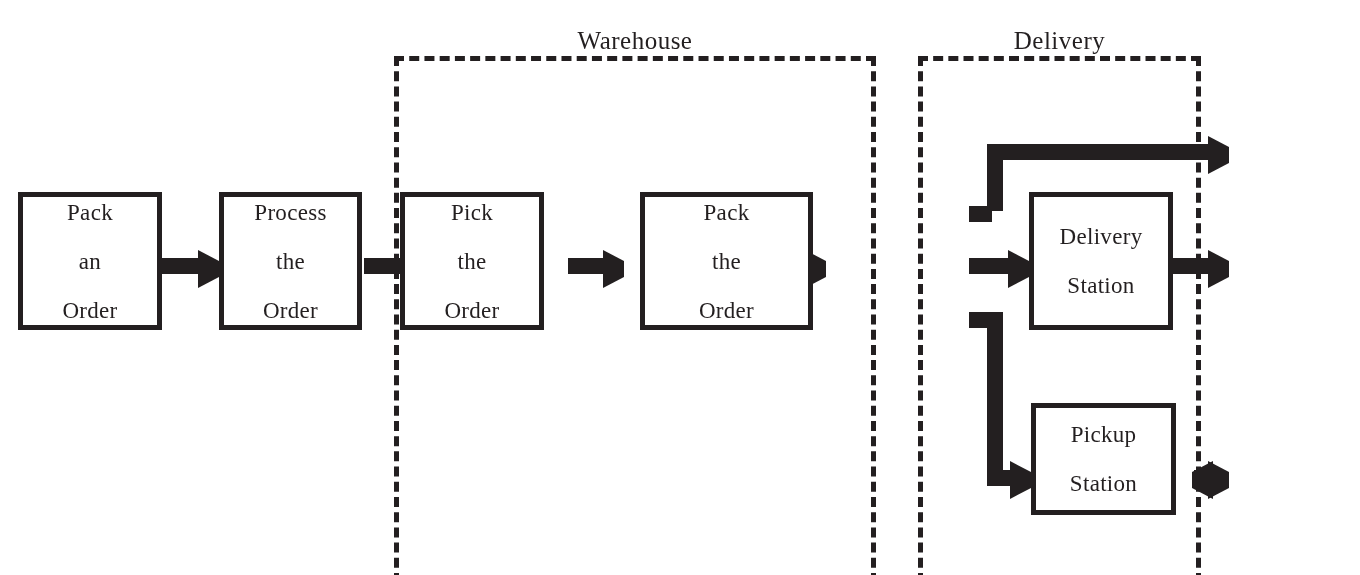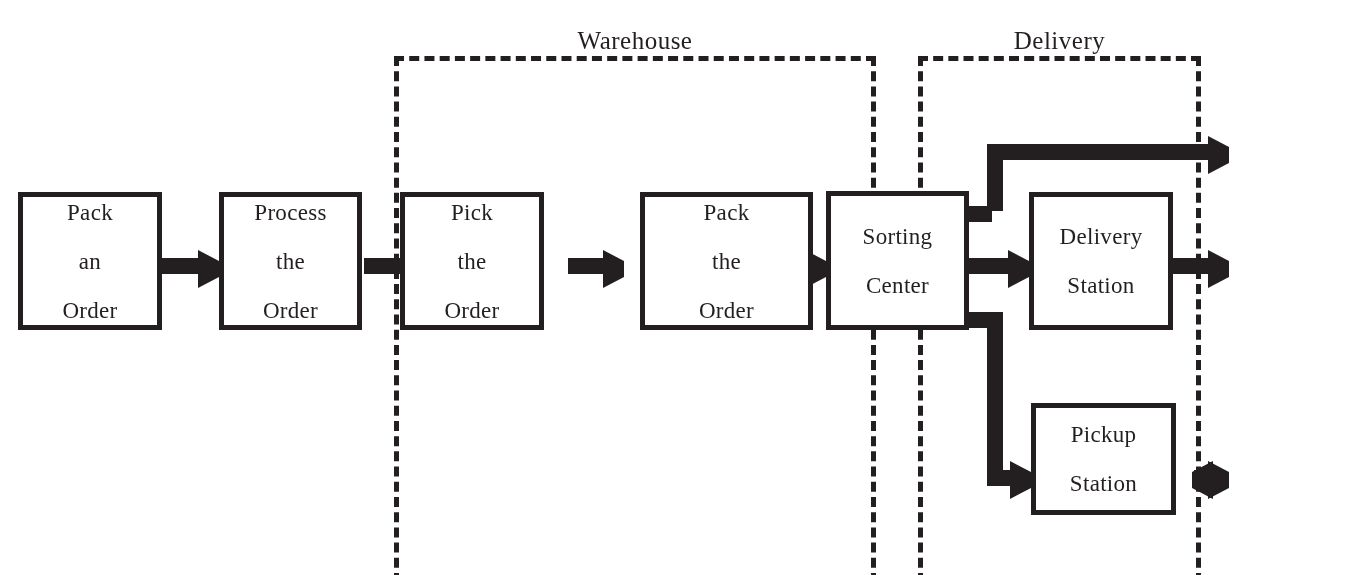--- a/index.html
+++ b/index.html
@@ -120,24 +120,20 @@
     <span>the</span>
     <span>Order</span>
   </div>
 
   <div class="node" style="left:624px;top:176px;width:173px;height:138px">
     <span>Pack</span>
     <span>the</span>
     <span>Order</span>
   </div>
 
-  <div class="node" style="left:810px;top:175px;width:143px;height:139px">
-    <span>Sorting</span>
-    <span>Center</span>
-  </div>
 
   <div class="node" style="left:1013px;top:176px;width:144px;height:138px">
     <span>Delivery</span>
     <span>Station</span>
   </div>
 
   <div class="node" style="left:1015px;top:387px;width:145px;height:112px">
     <span>Pickup</span>
     <span>Station</span>
   </div>

